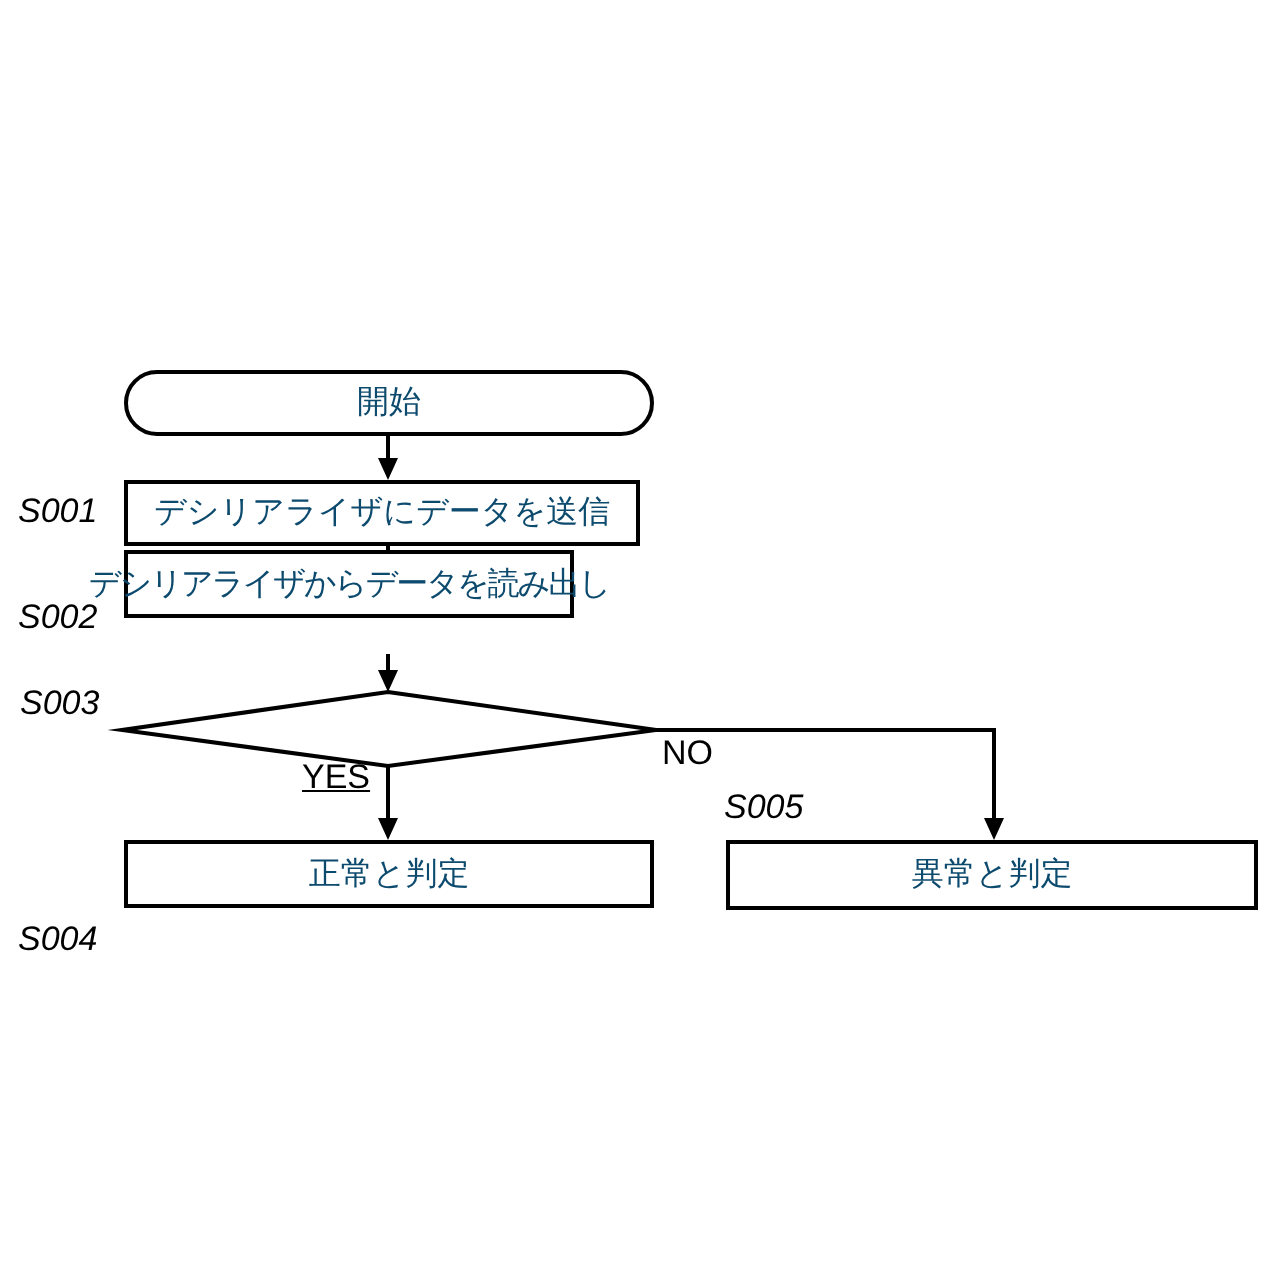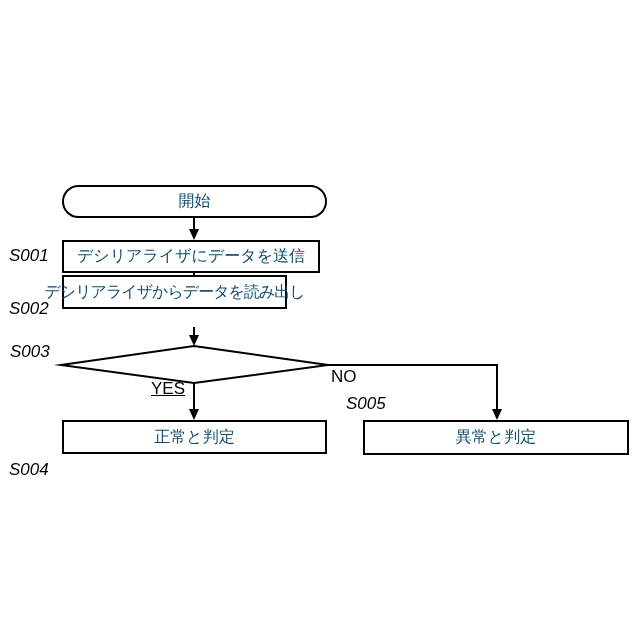--- a/index.html
+++ b/index.html
@@ -66,21 +66,21 @@
   .n-start { left: 62px; top: 185px; width: 265px; height: 33px; }
   .n-s001  { left: 62px; top: 240px; width: 258px; height: 33px; }
   .n-s002  { left: 62px; top: 275px; width: 225px; height: 34px; }
   .n-s004  { left: 62px; top: 420px; width: 265px; height: 34px; }
   .n-s005  { left: 363px; top: 420px; width: 266px; height: 35px; }
   
   .l-s001 { left: 9px;  top: 247px; }
   .l-s002 { left: 9px;  top: 300px; }
   .l-s003 { left: 10px;  top: 343px; }
   .l-s004 { left: 9px;  top: 428px; margin-top: 33px; }
-  .l-s005 { left: 346px; top: 395px; }
+  .l-s005 { left: 362px; top: 395px; }
   .l-yes  { left: 151px; top: 380px; text-decoration: underline; }
   .l-no   { left: 331px; top: 368px; }
 </style>
 </head>
 <body>
 
 <div class="canvas">
 
   <svg class="connectors" viewBox="0 0 640 640" xmlns="http://www.w3.org/2000/svg">
     <g stroke="#000000" stroke-width="2" fill="#000000">

